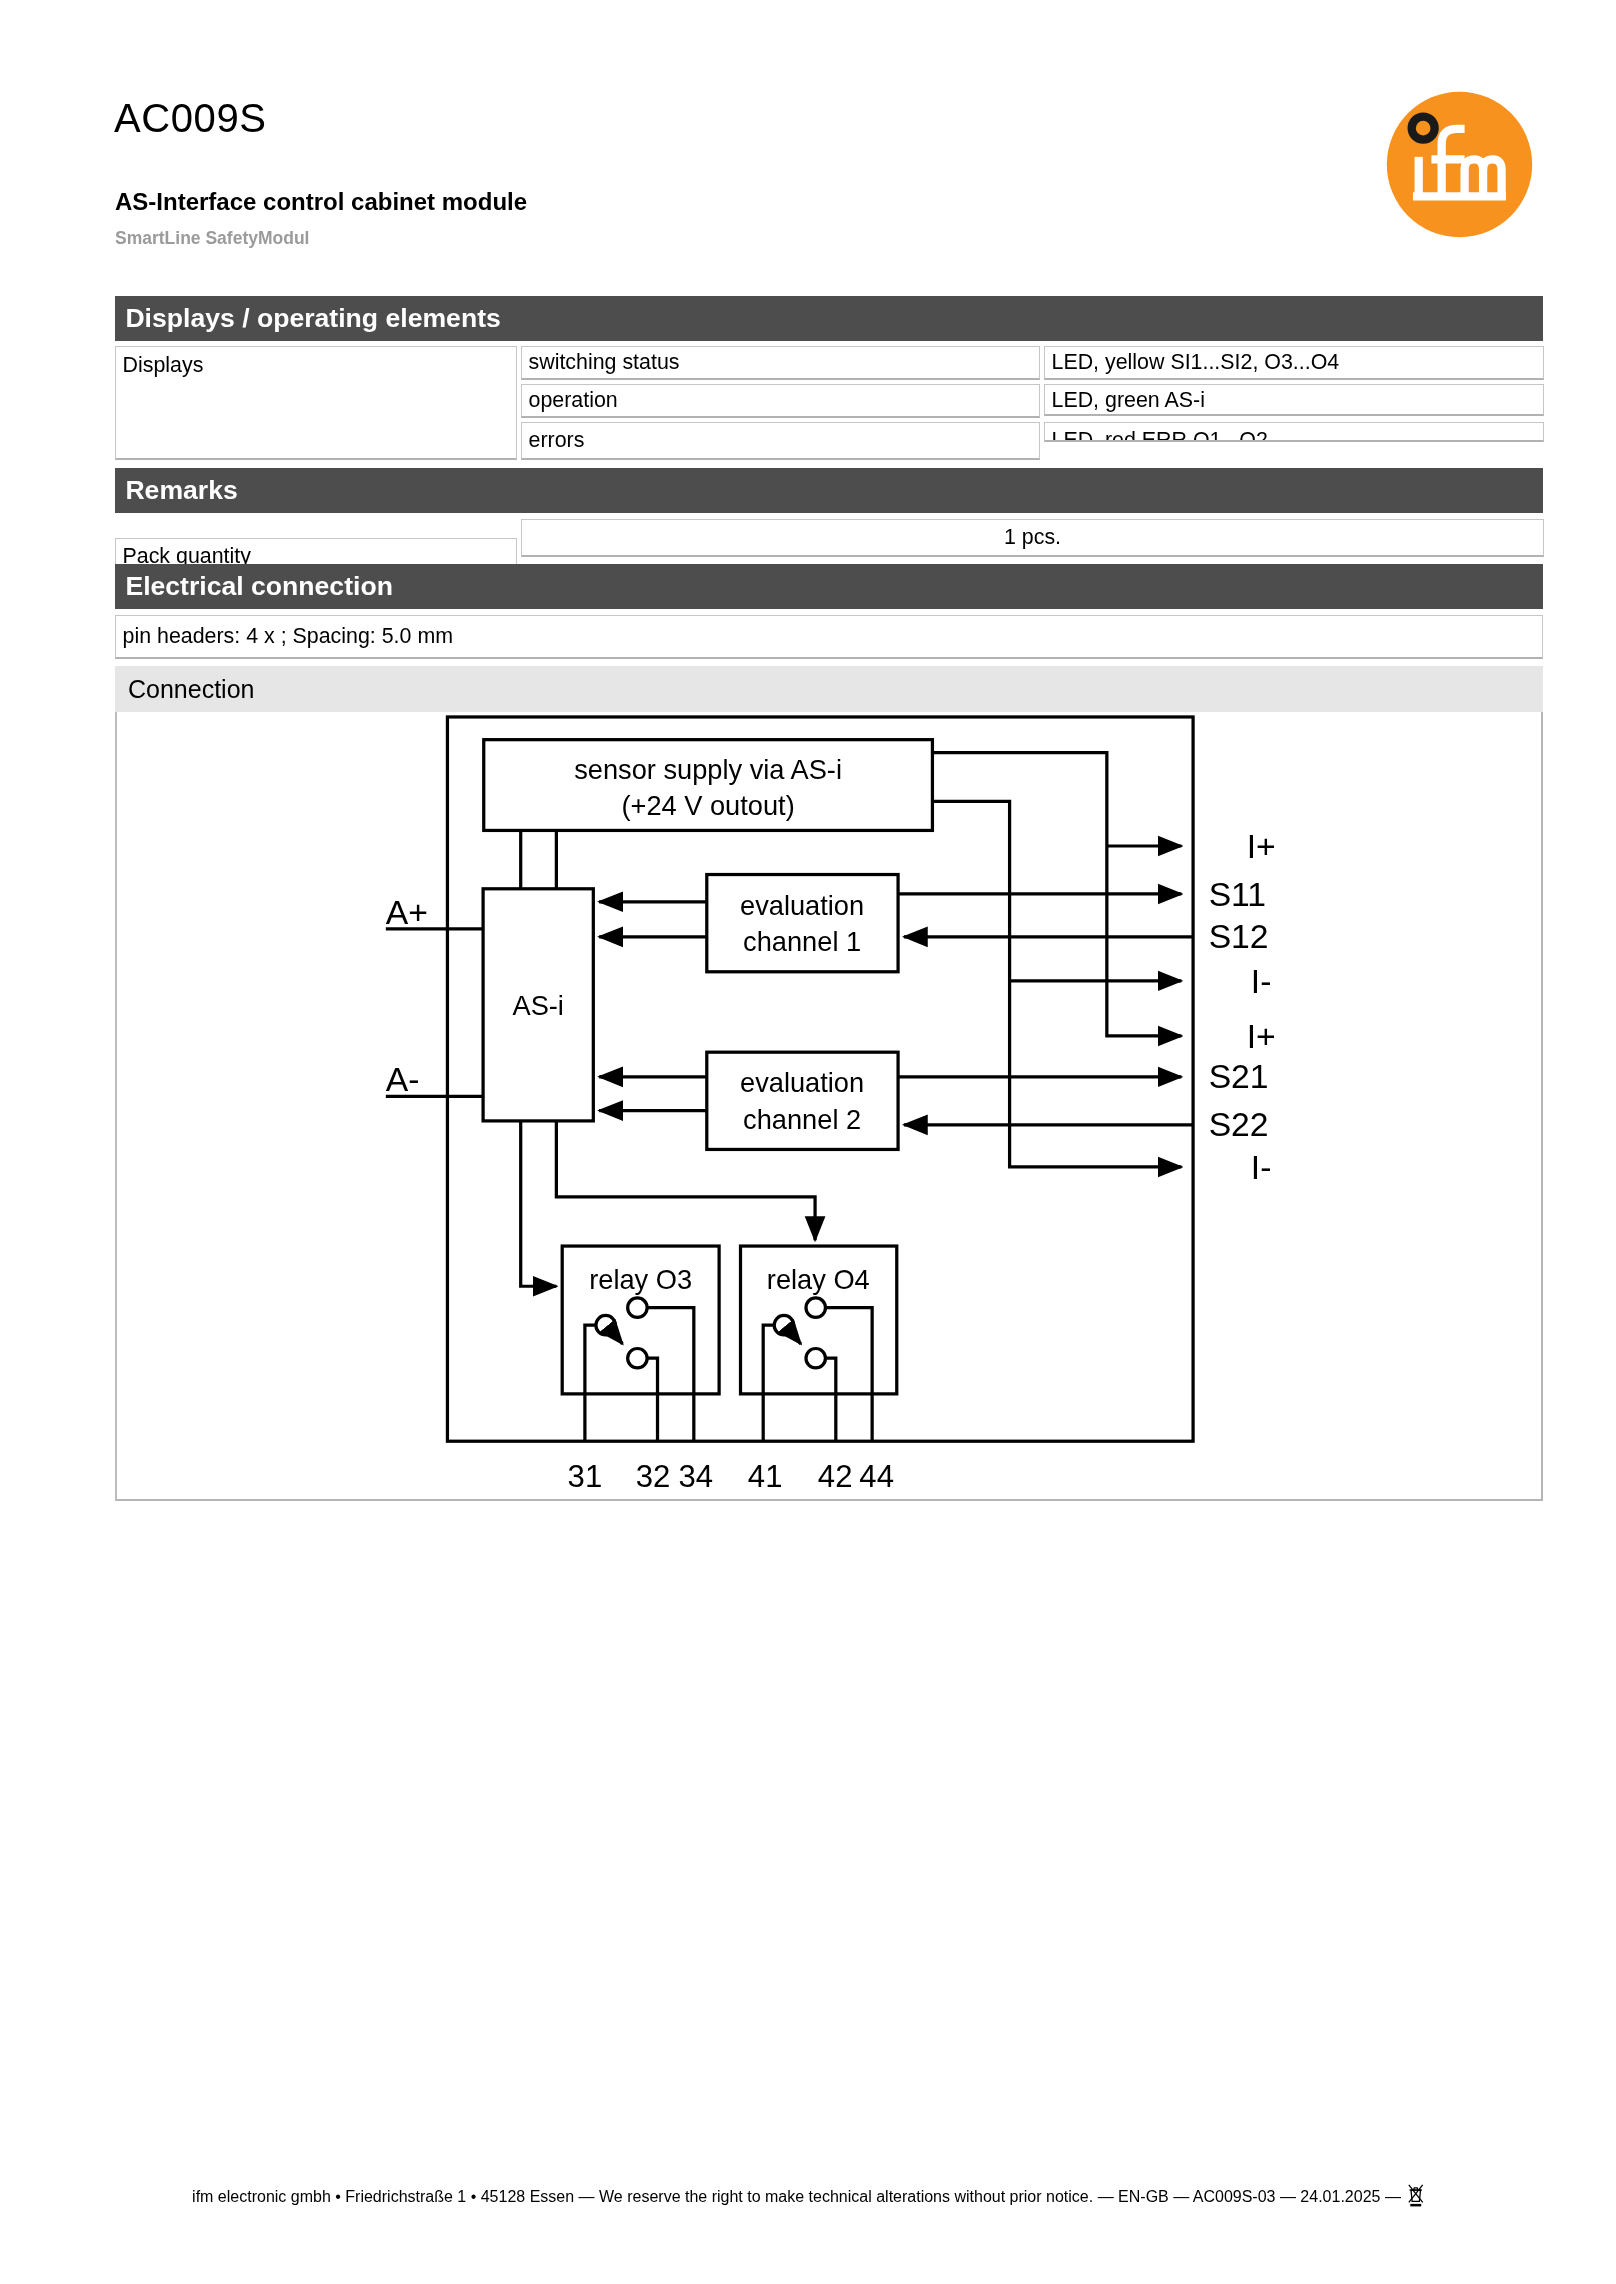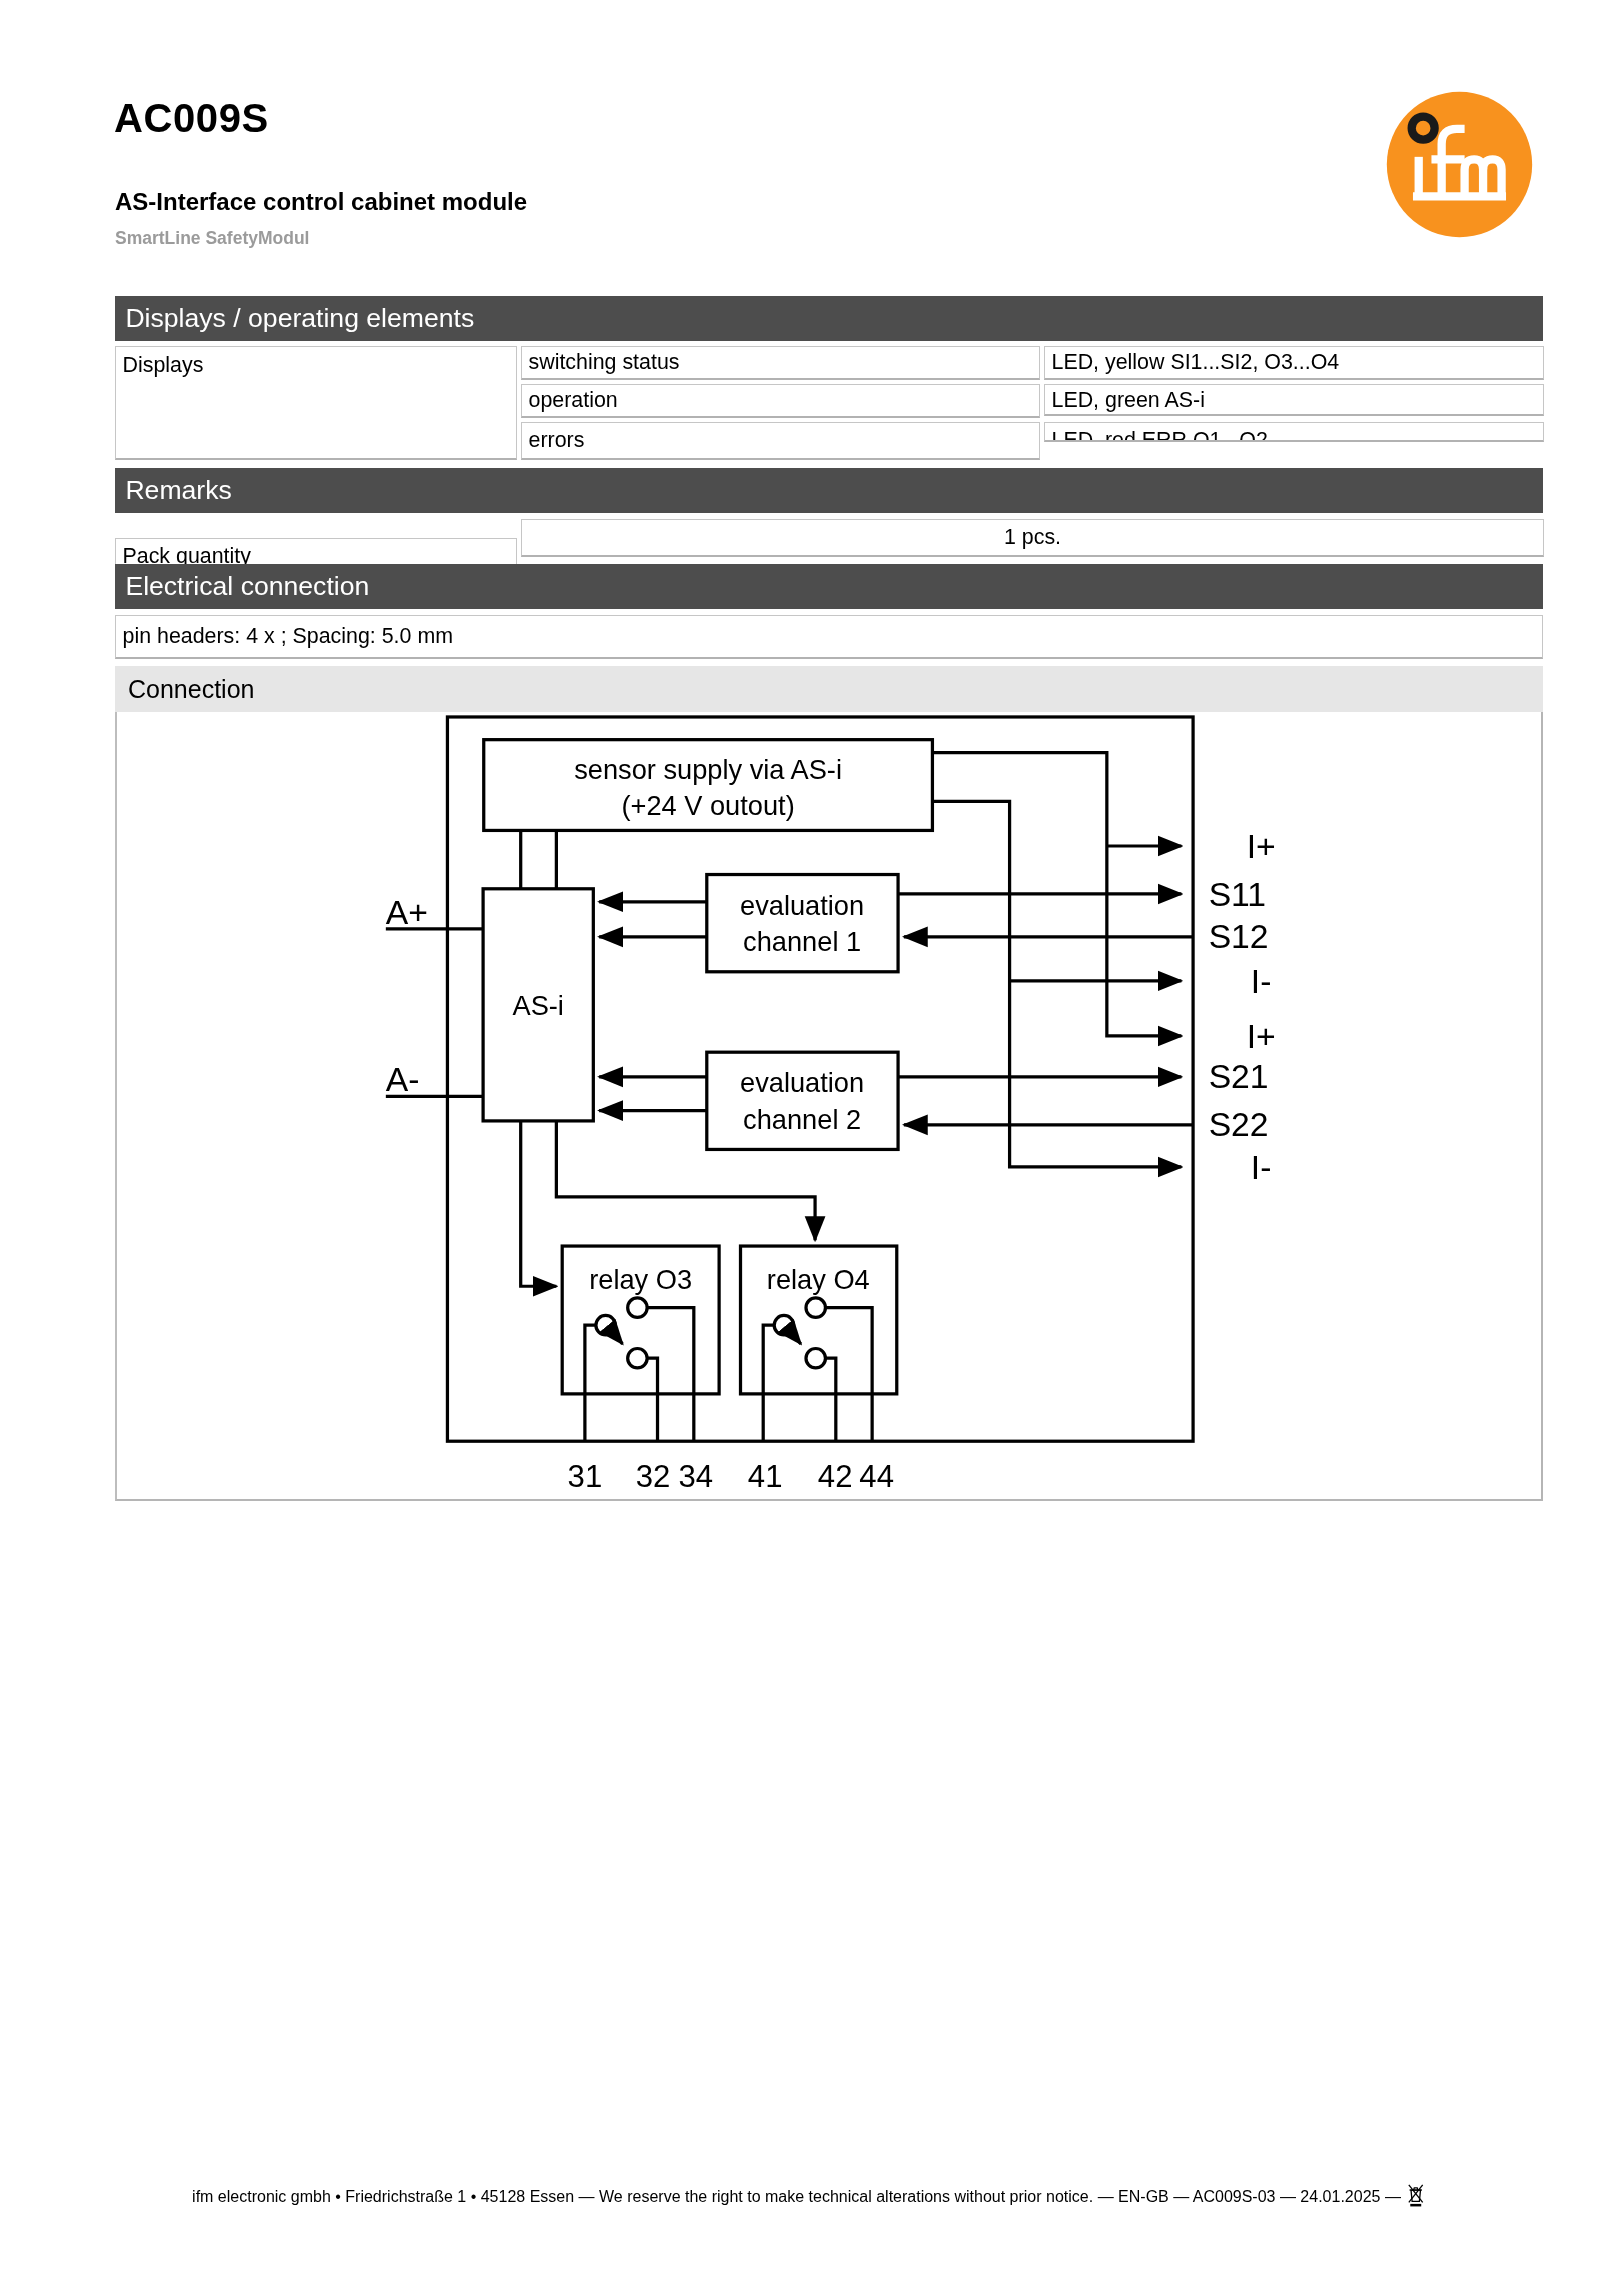--- a/index.html
+++ b/index.html
@@ -5,29 +5,29 @@
   * { margin:0; padding:0; box-sizing:border-box; }
   html,body { background:#ffffff; }
   body {
     width:1617px; height:2284px; position:relative;
     font-family:"Liberation Sans","DejaVu Sans",sans-serif;
     color:#000;
   }
   .abs { position:absolute; }
 
   
-  .product-title { left:114px; top:96px; font-size:40px; font-weight:bold; letter-spacing:0.6px; }
+  .product-title { left:114px; top:96px; font-size:40px; font-weight:normal; letter-spacing:0.6px; }
   .subtitle      { left:115px; top:188px; font-size:24px; font-weight:bold; }
   .family        { left:115px; top:228px; font-size:17.5px; font-weight:bold; color:#9b9b9b; }
   .logo          { left:1383px; top:88px; width:153px; height:153px; }
 
   
   .bar-dark {
     left:115px; width:1428px; height:45px; background:#4d4d4d;
-    color:#fff; font-size:26.6px; font-weight:normal; line-height:45px; padding-left:10.4px;
+    color:#fff; font-size:26.6px; font-weight:bold; line-height:45px; padding-left:10.4px;
   }
   .bar-light {
     left:115px; width:1428px; height:47px; background:#e6e6e6;
     color:#000; font-size:25px; line-height:47px; padding-left:13px;
   }
 
   
   .cell {
     position:absolute; background:#fff;
     border:1.9px solid #c6c6c6; border-bottom:2.6px solid #b2b2b2;

